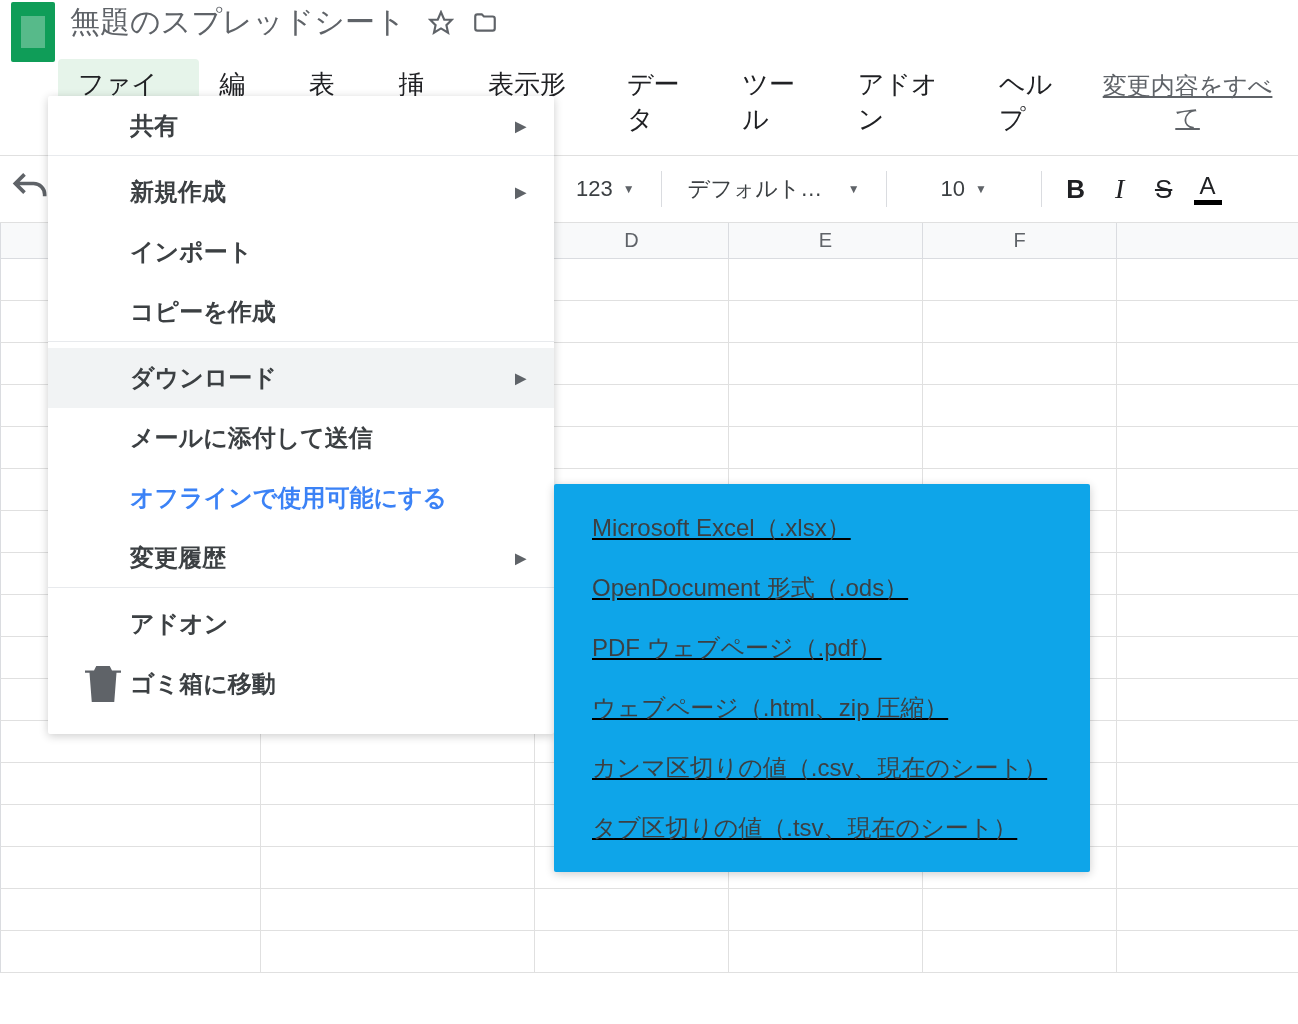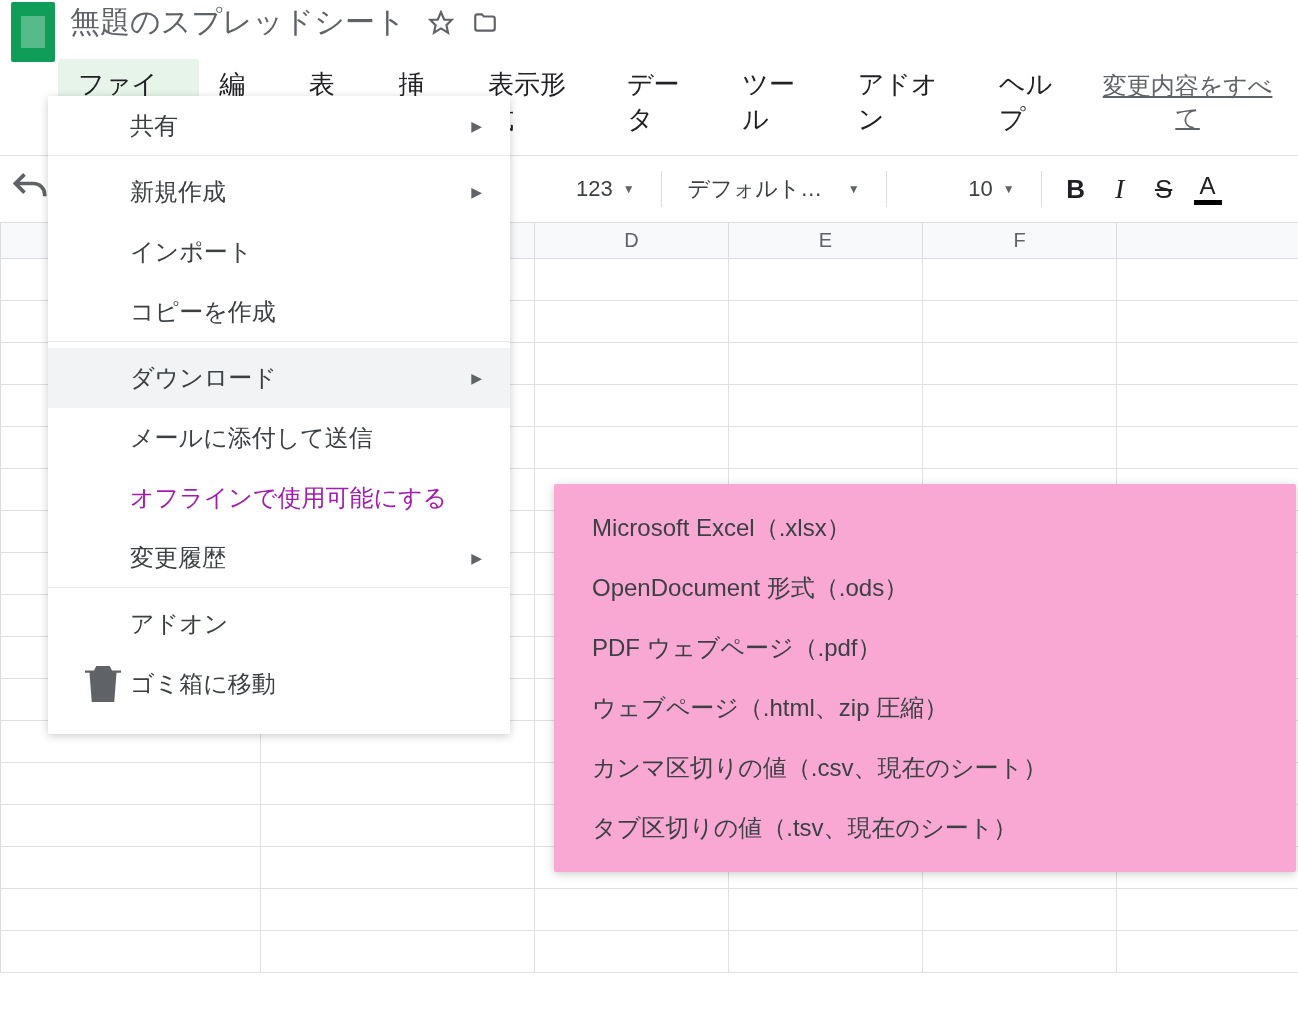--- a/index.html
+++ b/index.html
@@ -38,31 +38,31 @@
     .rowhdr-col { width: 56px; background: #fff; }
     .corner { height: 36px; border-right: 1px solid #dadce0; border-bottom: 1px solid #dadce0; background: #f8f9fa; }
     .rowhdr { height: 42px; border-right: 1px solid #dadce0; border-bottom: 1px solid #e0e0e0; background: #fff; }
 
     .grid { flex: 1; position: relative; }
     .colhdrs { display: flex; height: 36px; }
     .colhdr { width: 194px; border-right: 1px solid #dadce0; border-bottom: 1px solid #dadce0; background: #f8f9fa; display: flex; align-items: center; justify-content: center; font-size: 20px; color: #5f6368; }
     .rows .row { display: flex; }
     .cell { width: 194px; height: 42px; border-right: 1px solid #e0e0e0; border-bottom: 1px solid #e0e0e0; }
 
-    .dropdown-menu { position: absolute; left: 48px; top: 96px; width: 462px; background: #fff; box-shadow: 0 2px 10px rgba(0,0,0,0.2); z-index: 100; border-radius: 2px; padding-bottom: 20px; }
+    .dropdown-menu { position: absolute; left: 48px; top: 96px; width: 506px; background: #fff; box-shadow: 0 2px 10px rgba(0,0,0,0.2); z-index: 100; border-radius: 2px; padding-bottom: 20px; font-weight: bold; }
     .dd-item { display: flex; align-items: center; padding: 0 28px; height: 60px; font-size: 24px; color: #3c4043; cursor: pointer; position: relative; }
     .dd-item.sep-after { border-bottom: 1px solid #e8eaed; margin-bottom: 6px; }
     .dd-item.highlighted { background: #f1f3f4; }
-    .dd-item.disabled { color: #a21caf; }
+    .dd-item.disabled { color: #3b82f6; }
     .dd-item .icon-slot { width: 54px; display: flex; align-items: center; justify-content: flex-start; color: #5f6368; }
     .dd-item .label { flex: 1; }
     .dd-item .shortcut { color: #5f6368; font-size: 22px; }
     .dd-item .submenu-arrow { color: #5f6368; font-size: 14px; }
 
-    .submenu { position: absolute; left: 554px; top: 484px; width: 742px; background: #f9a8d4; box-shadow: 0 2px 10px rgba(0,0,0,0.2); z-index: 101; border-radius: 2px; padding: 14px 0; }
+    .submenu { position: absolute; left: 554px; top: 484px; width: 536px; background: #0ea5e9; box-shadow: 0 2px 10px rgba(0,0,0,0.2); z-index: 101; border-radius: 2px; padding: 14px 0; text-decoration: underline; }
     .sub-item { padding: 0 38px; height: 60px; display: flex; align-items: center; font-size: 24px; color: #3c4043; cursor: pointer; }
 
     svg { width: 100%; height: 100%; }
   </style>
 </head>
 <body>
 
 <div class="header">
   <div class="logo-col">
     <div class="logo">
@@ -112,21 +112,21 @@
   <div class="tb-dropdown">
     <span>123</span>
       <span class="arrow">▼</span>
   </div>
   <div class="tb-sep"></div>
   <div class="tb-dropdown" style="width:200px;justify-content:space-between">
     <span>デフォルト…</span>
       <span class="arrow">▼</span>
   </div>
   <div class="tb-sep"></div>
-  <div class="tb-dropdown" style="width:130px;justify-content:flex-end">
+  <div class="tb-dropdown" style="width:130px;justify-content:center">
     <span>10</span>
       <span class="arrow">▼</span>
   </div>
   <div class="tb-sep"></div>
   <div class="tb-btn tb-bold">B</div>
   <div class="tb-btn tb-italic">I</div>
   <div class="tb-btn tb-strike">S</div>
   <div class="tb-btn tb-textcolor">
     <span class="letter">A</span>
     <span class="bar"></span>

